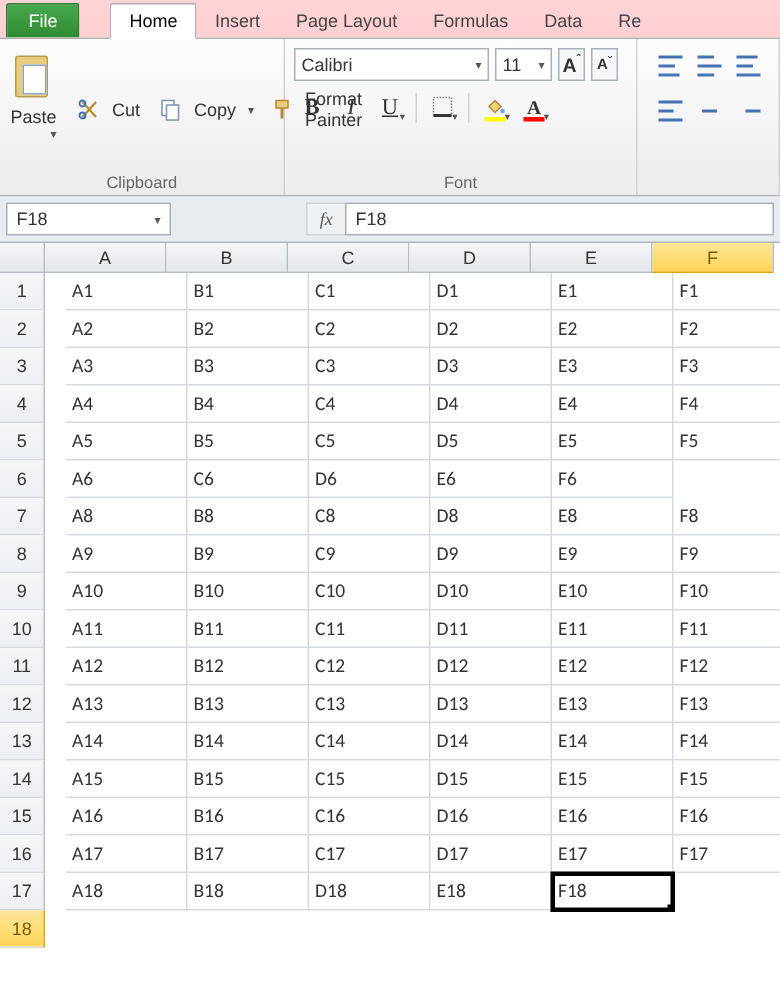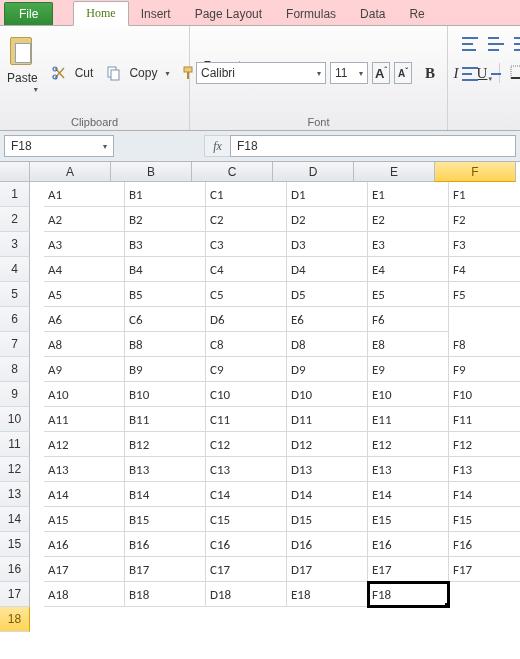--- a/index.html
+++ b/index.html
@@ -2,41 +2,41 @@
 <html><head>
 <meta charset="utf-8">
 <style>
   * { box-sizing: border-box; margin: 0; padding: 0; font-family: "Segoe UI", Tahoma, sans-serif; }
   body { width: 520px; height: 659px; background: #fff; overflow: hidden; font-size: 12px; color: #333; }
 
   
   .tabs { display: flex; align-items: flex-end; height: 26px; background: linear-gradient(#ffd3d6,#ffd0d3); padding-left: 4px; border-bottom: 1px solid #b0b0b0; }
   .tab { padding: 4px 12px 4px 12px; font-size: 12px; color: #444; cursor: pointer; }
   .tab.file { background: linear-gradient(#49a84d,#2f8b33); color: #fff; border-radius: 2px 2px 0 0; border: 1px solid #2f7a33; border-bottom: none; margin-right: 20px; padding: 4px 14px; }
-  .tab.active { background: #fff; border: 1px solid #b0b0b0; border-bottom: 1px solid #fff; border-radius: 2px 2px 0 0; color: #4d7c0f; position: relative; top: 1px; font-family: Liberation Serif, serif; }
+  .tab.active { background: #fff; border: 1px solid #b0b0b0; border-bottom: 1px solid #fff; border-radius: 2px 2px 0 0; color: #000000; position: relative; top: 1px; }
 
   
   .ribbon { display: flex; height: 105px; background: linear-gradient(#fdfdfd,#ececef); border-bottom: 1px solid #b0b0b0; }
   .group { border-right: 1px solid #cfd3d8; display: flex; flex-direction: column; justify-content: space-between; padding: 4px 6px 2px 6px; }
   .group-title { text-align: center; font-size: 11px; color: #666; padding-top: 2px; }
   .clipboard-group { width: 190px; }
   .font-group { width: 258px; }
   .align-group { flex: 1; }
 
   .clipboard-body { display: flex; gap: 8px; flex: 1; }
   .paste-big { width: 44px; text-align: right; padding-top: 4px; border: 1px solid transparent; border-radius: 3px; cursor: pointer; }
   .paste-icon { width: 30px; height: 34px; margin: 0 auto 2px auto; position: relative; }
   .paste-icon .board { position:absolute; left:3px; top:2px; width:22px; height:28px; background:#e9cc7e; border:1px solid #b89b4f; border-radius:2px; }
   .paste-icon .sheet { position:absolute; left:8px; top:8px; width:16px; height:20px; background:#fff; border:1px solid #8aa4c8; }
   .mini-list { display:flex; flex-direction:row; gap:4px; padding-top:2px; }
   .mini-item { display:flex; align-items:center; gap:6px; font-size:12px; color:#333; cursor:pointer; padding:1px 3px; border:1px solid transparent; border-radius:2px;}
   .mini-ic { width:18px; height:16px; display:flex; align-items:center; justify-content:center; }
   .dd { font-size:8px; color:#555; margin-left:2px; }
 
-  .font-body { flex:1; display:flex; flex-direction:row; gap:6px; padding-top:2px; }
+  .font-body { flex:1; display:flex; flex-direction:column; gap:6px; padding-top:2px; }
   .font-row1 { display:flex; gap:4px; align-items:center; }
   .combo { height:22px; background:#fff; border:1px solid #a7b0ba; display:flex; align-items:center; justify-content:space-between; padding:0 4px; font-size:12px; }
   .combo .arrow { font-size:8px; color:#555; }
   .font-name { width:130px; }
   .font-size { width:38px; }
   .sizer { width:18px; height:22px; border:1px solid #a7b0ba; background:#f6f7f9; display:flex; align-items:center; justify-content:center; cursor:pointer; font-weight:bold; }
 
   .font-row2 { display:flex; gap:2px; align-items:center; }
   .ibtn { width:24px; height:24px; display:flex; align-items:center; justify-content:center; border:1px solid transparent; border-radius:2px; cursor:pointer; position:relative; }
   .split .dd { position:absolute; right:1px; bottom:1px; font-size:7px; }

